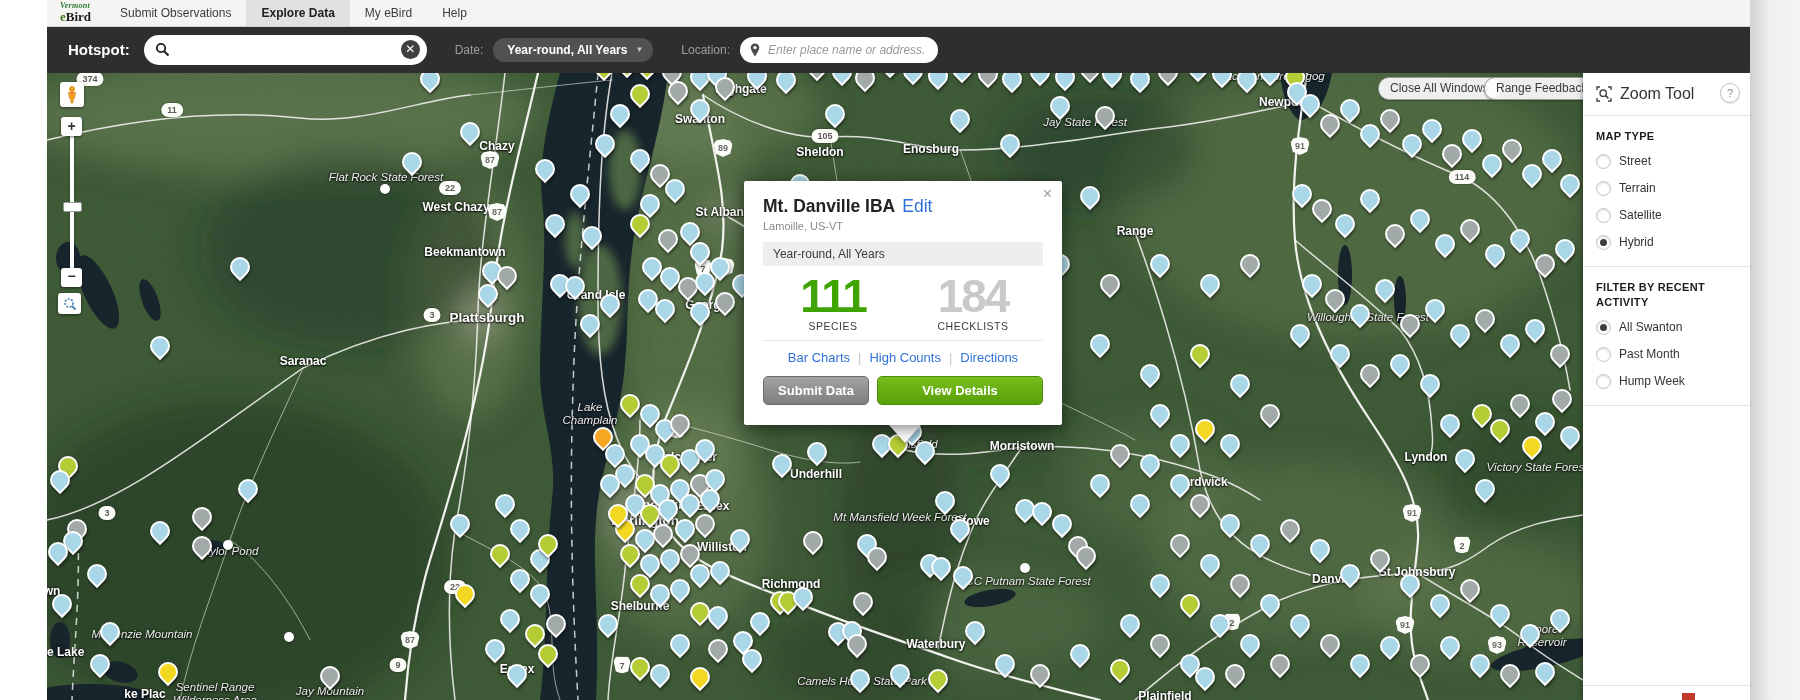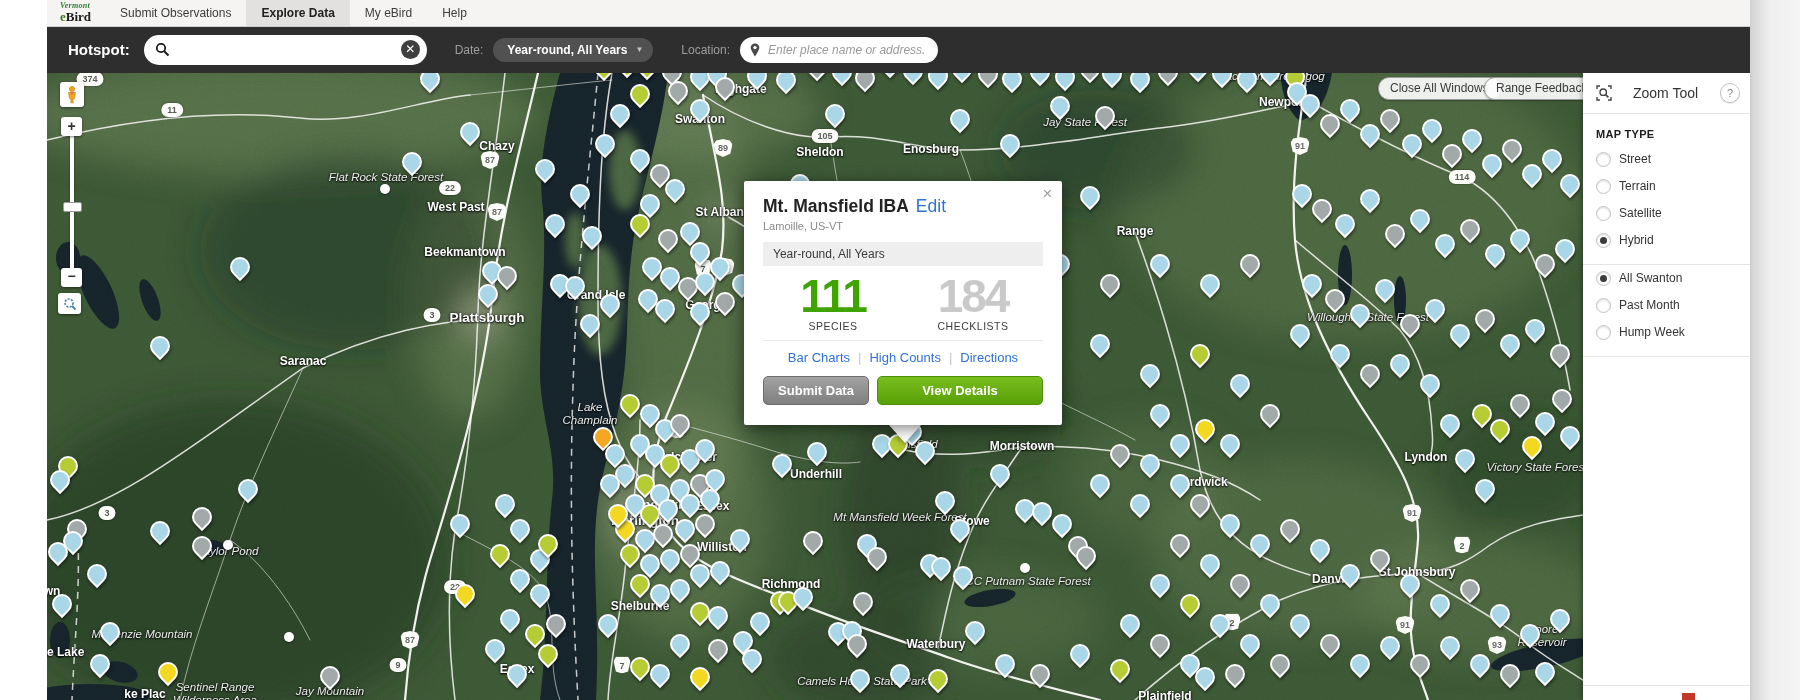--- a/index.html
+++ b/index.html
@@ -69,21 +69,21 @@
   #popup-links{text-align:center;margin-top:9px;font-size:13px;}
   .plink{color:#2f71d8;cursor:pointer;}
   .sep{color:#c5c5c5;margin:0 8px;}
   #popup-buttons{display:flex;margin:11px 19px 0;gap:8px;}
   .pbtn{height:27px;line-height:27px;text-align:center;border-radius:5px;color:#fff;font-size:13px;font-weight:700;cursor:pointer;}
   #btn-submit{flex:0 0 104px;background:linear-gradient(#a2a2a2,#7f7f7f);border:1px solid #6d6d6d;}
   #btn-details{flex:1;background:linear-gradient(#79bd1e,#58a008);border:1px solid #4c8f06;}
   
   #sidebar{position:absolute;left:1583px;top:73px;width:167px;height:627px;background:#fff;box-shadow:-2px 0 4px rgba(0,0,0,.25);z-index:45;}
   .sb-row{display:flex;align-items:center;padding:12px 0 12px 13px;}
-  #zoomtool-label{font-size:14px;color:#333;margin-left:21px;}
+  #zoomtool-label{font-size:16px;color:#333;margin-left:8px;}
   .sb-div{border-top:1px solid #e4e4e4;margin:0;}
   .sb-header{font-size:11px;font-weight:700;color:#1c1c1c;letter-spacing:.3px;padding:13px 13px 4px;line-height:1.35;position:relative;}
   .radio-row{display:flex;align-items:center;padding:6px 13px;cursor:pointer;}
   .radio{width:13px;height:13px;border:1px solid #c2c2c2;border-radius:50%;background:#fff;box-shadow:inset 0 1px 2px rgba(0,0,0,.15);flex:0 0 13px;}
   .radio.sel::after{content:"";display:block;width:7px;height:7px;margin:3px;border-radius:50%;background:#3c3c3c;}
   .radio-label{font-size:12px;color:#333;margin-left:8px;}
   #help-btn{position:absolute;right:10px;top:10px;width:18px;height:18px;border:1px solid #c2c2c2;border-radius:50%;background:#fff;color:#888;font-size:11px;font-weight:400;line-height:18px;text-align:center;box-shadow:0 1px 1px rgba(0,0,0,.1);cursor:pointer;}
   #sb-bottom-div{position:absolute;left:0;right:0;bottom:14px;border-top:1px solid #e4e4e4;}
   #sb-logo-partial{position:absolute;left:99px;bottom:0;width:13px;height:7px;background:#c0392b;}
   
@@ -183,21 +183,21 @@
         <path d="M1307,73 C1300,120 1290,180 1295,240 C1300,300 1330,360 1370,420 C1400,465 1420,500 1418,540 C1415,580 1405,620 1415,660 C1420,680 1425,690 1428,700"></path>
       </g>
       <g fill="none" stroke="#ffffff" stroke-opacity=".75" stroke-width="1.5" stroke-dasharray="7 6">
         <path d="M598,73 C590,160 578,260 574,360 C570,460 570,560 578,700"></path>
         <path d="M78,540 C80,590 74,650 72,700"></path>
       </g>
       <rect x="0" y="0" width="1800" height="700" filter="url(#grain)" opacity=".16" style="mix-blend-mode:overlay"></rect>
     </svg>
     <div id="map-overlay">
         <span class="map-label town" style="left: 497px; top: 147px;">Chazy</span>
-        <span class="map-label town" style="left: 456px; top: 208px;">West Past</span>
+        <span class="map-label town" style="left: 456px; top: 208px;">West Chazy</span>
         <span class="map-label town" style="left: 465px; top: 253px;">Beekmantown</span>
         <span class="map-label big" style="left: 487px; top: 318px;">Plattsburgh</span>
         <span class="map-label town" style="left: 303px; top: 362px;">Saranac</span>
         <span class="map-label town" style="left: 517px; top: 670px;">Essex</span>
         <span class="map-label feature" style="left: 386px; top: 178px;">Flat Rock State Forest</span>
         <span class="map-label feature" style="left: 228px; top: 552px;">Taylor Pond</span>
         <span class="map-label feature" style="left: 142px; top: 635px;">McKenzie Mountain</span>
         <span class="map-label feature" style="left: 330px; top: 692px;">Jay Mountain</span>
         <span class="map-label feature" style="left: 215px; top: 694px;">Sentinel Range
 Wilderness Area</span>
@@ -601,21 +601,21 @@
     </svg>
   </div>
 
   <div class="map-btn" id="close-all">Close All Windows</div>
   <div class="map-btn" id="send-feedback">Range Feedback</div>
 
   <div id="popup-tail"></div>
   <div id="popup">
     <span id="popup-close">×</span>
     <div id="popup-title-row">
-      <span>Mt. Mansfield IBA</span><span id="popup-edit">Edit</span>
+      <span>Mt. Danville IBA</span><span id="popup-edit">Edit</span>
     </div>
     <div id="popup-subtitle">Lamoille, US-VT</div>
     <div id="popup-band">Year-round, All Years</div>
     <div id="popup-stats">
       <div class="stat" id="stat-species">
         <div class="num">111</div>
         <div class="lbl">SPECIES</div>
       </div>
       <div class="stat" id="stat-checklists">
         <div class="num">184</div>
@@ -653,20 +653,22 @@
         <div class="radio-row">
           <span class="radio"></span>
           <span class="radio-label">Satellite</span>
         </div>
         <div class="radio-row">
           <span class="radio sel"></span>
           <span class="radio-label">Hybrid</span>
         </div>
       </div>
     <div class="sb-div" style="margin-top:10px"></div>
+    <div class="sb-header" style="white-space:pre-line">FILTER BY RECENT
+ACTIVITY</div>
     <div id="help-btn">?</div>
     <div id="filter-options">
         <div class="radio-row">
           <span class="radio sel"></span>
           <span class="radio-label">All Swanton</span>
         </div>
         <div class="radio-row">
           <span class="radio"></span>
           <span class="radio-label">Past Month</span>
         </div>

